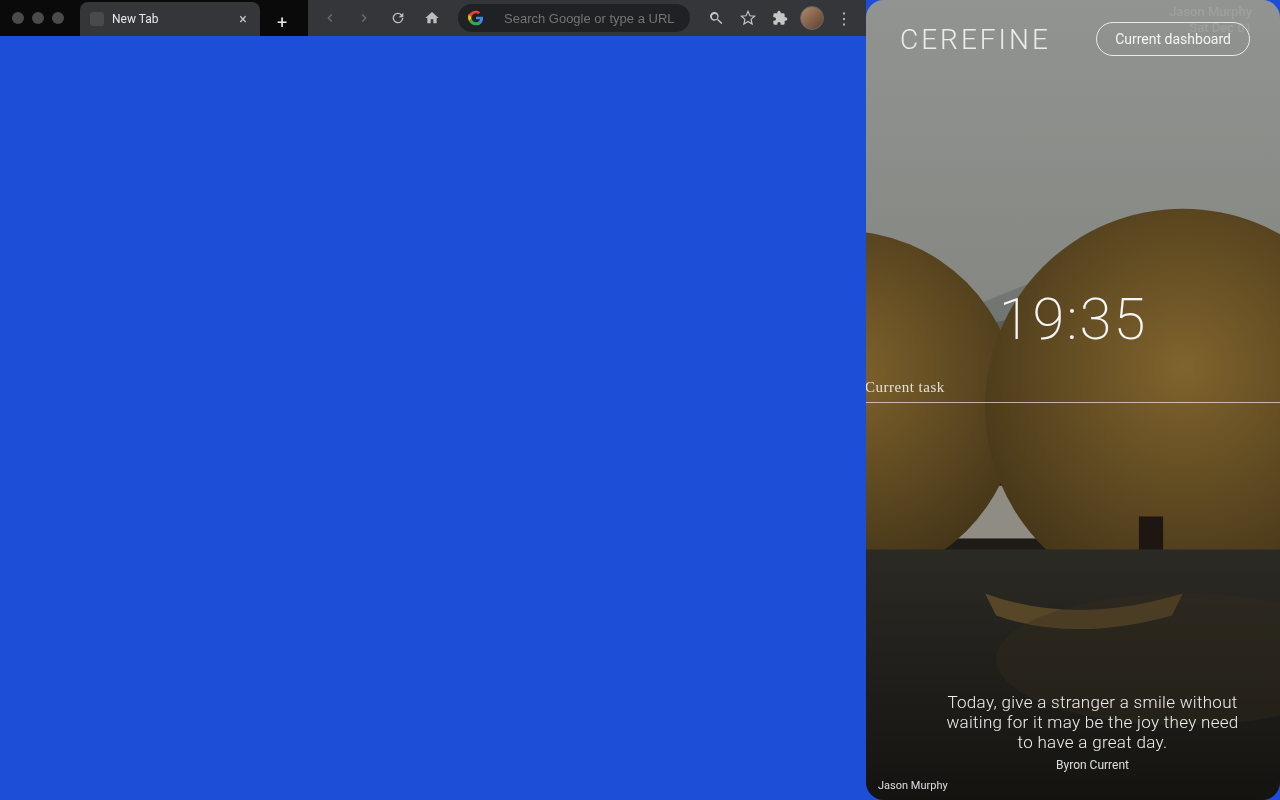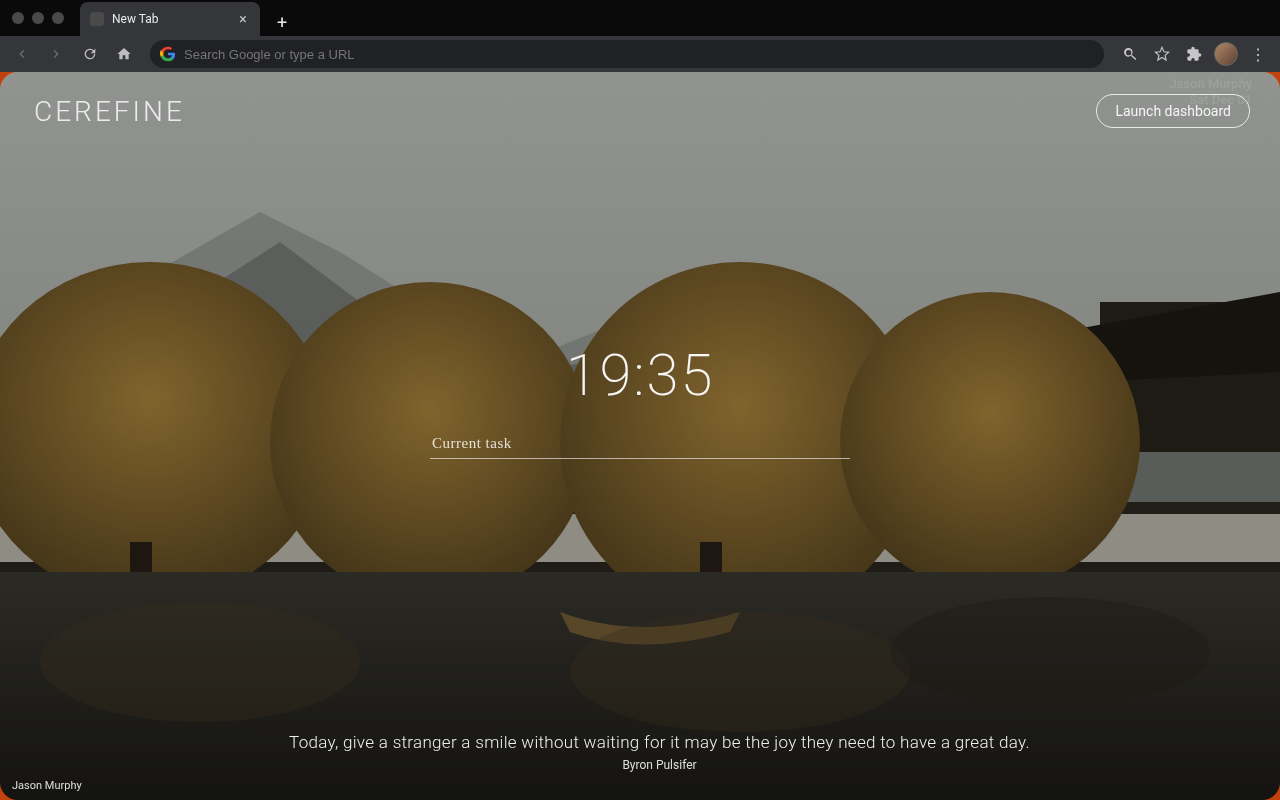--- a/index.html
+++ b/index.html
@@ -1,38 +1,38 @@
 <!DOCTYPE html>
 <html><head>
 <meta charset="utf-8">
 <style>
   * { margin: 0; padding: 0; box-sizing: border-box; }
   html, body { width: 1280px; height: 800px; overflow: hidden; font-family: -apple-system, BlinkMacSystemFont, "Segoe UI", Roboto, sans-serif; }
   body { background: #000; }
 
   
-  .chrome { width: 1280px; height: 800px; display: flex; flex-direction: column; background: #c2410c; }
+  .chrome { width: 1280px; height: 800px; display: flex; flex-direction: row; background: #1d4ed8; }
 
   .titlebar { height: 36px; background: #0a0a0a; display: flex; align-items: center; padding: 0 12px; }
   .traffic-lights { display: flex; gap: 8px; margin-right: 16px; }
   .traffic-lights span { width: 12px; height: 12px; border-radius: 50%; background: #4a4a4a; display: block; }
 
   .tabstrip { display: flex; align-items: flex-end; height: 36px; flex: 1; }
   .tab { height: 34px; background: #35363a; border-radius: 8px 8px 0 0; min-width: 180px; display: flex; align-items: center; padding: 0 10px; gap: 8px; color: #e8eaed; font-size: 12px; }
   .tab .favicon { width: 14px; height: 14px; border-radius: 3px; background: #4a4a4a; flex: none; }
   .tab .title { flex: 1; overflow: hidden; white-space: nowrap; text-overflow: ellipsis; }
   .tab .close { width: 14px; height: 14px; display: flex; align-items: center; justify-content: center; color: #c7c7c7; font-size: 14px; cursor: pointer; }
   .newtab { width: 28px; height: 28px; display: flex; align-items: center; justify-content: center; color: #e8eaed; font-size: 18px; margin-left: 8px; cursor: pointer; border-radius: 4px; }
 
   .toolbar { height: 36px; background: #35363a; display: flex; align-items: center; padding: 0 8px; gap: 6px; }
   .nav-btn { width: 28px; height: 28px; display: flex; align-items: center; justify-content: center; color: #bdbdbd; border-radius: 50%; cursor: pointer; }
   .nav-btn.disabled { color: #6e6e6e; cursor: default; }
   .nav-btn svg { width: 16px; height: 16px; fill: currentColor; }
   .nav-btn.reload svg, .nav-btn.home svg { width: 16px; height: 16px; }
-  .omnibox { flex: 1; height: 28px; background: #202124; border-radius: 14px; display: flex; align-items: center; padding: 0 10px; gap: 8px; margin: 0 6px; }
+  .omnibox { flex: 1; height: 28px; background: #202124; border-radius: 14px; display: flex; align-items: center; padding: 0 10px; gap: 20px; margin: 0 6px; }
   .omnibox .g-icon { width: 16px; height: 16px; flex: none; }
   .omnibox input { flex: 1; background: transparent; border: none; outline: none; color: #c7c7c7; font-size: 13px; }
   .toolbar-right { display: flex; align-items: center; gap: 4px; }
   .toolbar-right .ico { width: 28px; height: 28px; display: flex; align-items: center; justify-content: center; color: #c7c7c7; cursor: pointer; }
   .toolbar-right .ico svg { width: 16px; height: 16px; fill: currentColor; }
   .avatar { width: 24px; height: 24px; border-radius: 50%; background: linear-gradient(135deg,#b08968,#5c4033); border: 1px solid #666; }
   .kebab { font-size: 16px; letter-spacing: 0; }
 
   
   .viewport { position: relative; flex: 1; overflow: hidden; border-radius: 18px; }
@@ -188,33 +188,33 @@
 
     <div class="overlay">
 
       <div class="top-row">
         <div class="brand">CEREFINE</div>
         <div class="top-right">
           <div class="watermark">
             <div>Jason Murphy</div>
             <div>Sat Dec 01</div>
           </div>
-          <button class="launch-btn">Launch dashboard</button>
+          <button class="launch-btn">Current dashboard</button>
         </div>
       </div>
 
       <div class="center-block">
         <div class="clock">19:35</div>
         <div class="task-wrap">
           <input type="text" placeholder="Current task" style="">
         </div>
       </div>
 
       <div class="bottom-block">
         <div class="quote">Today, give a stranger a smile without waiting for it may be the joy they need to have a great day.</div>
-        <div class="author">Byron Pulsifer</div>
+        <div class="author">Byron Current</div>
       </div>
 
       <div class="credit">Jason Murphy</div>
     </div>
 
   </div>
 </div>
 
 </body></html>

